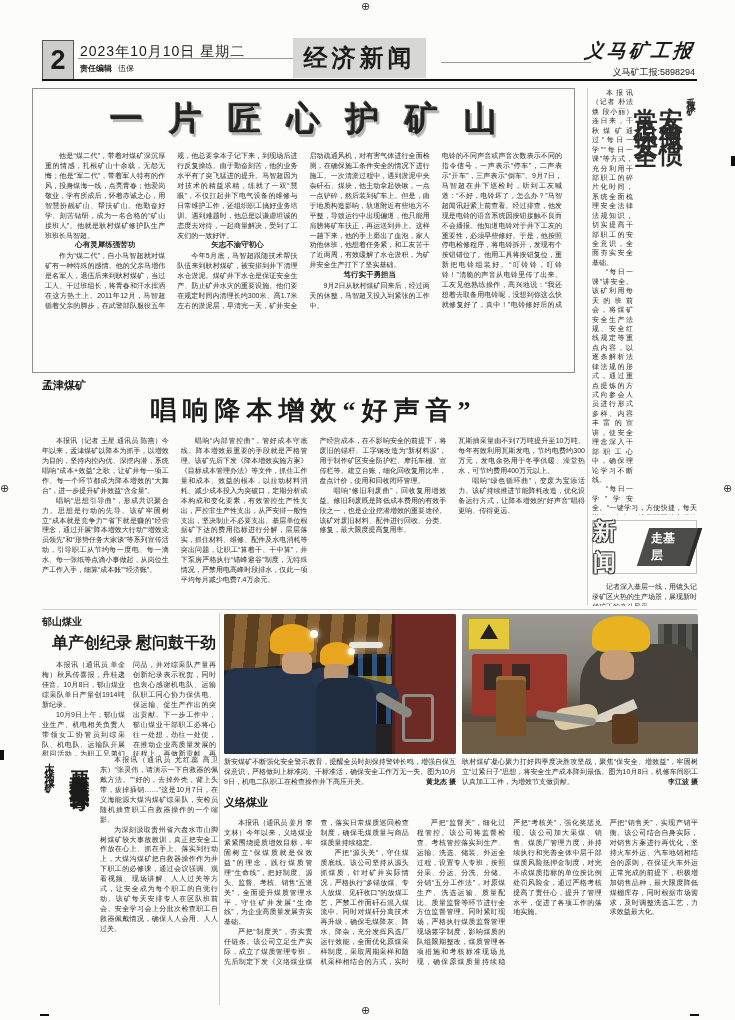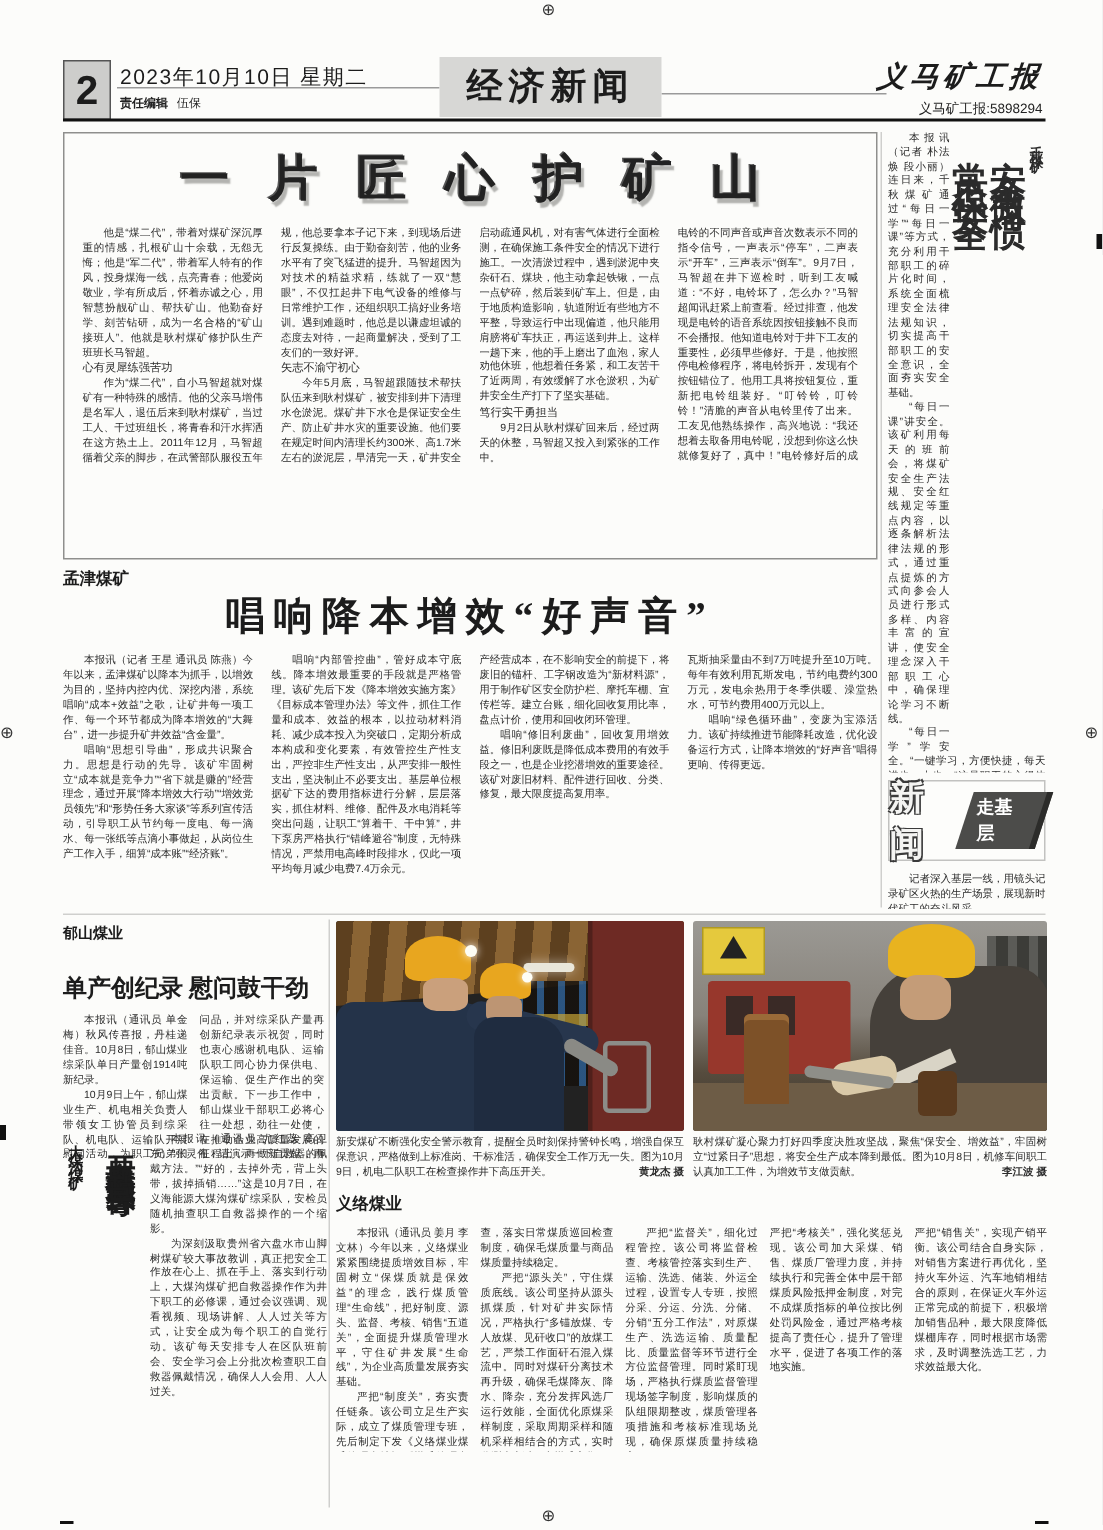--- a/index.html
+++ b/index.html
@@ -10,35 +10,35 @@
   .rule{position:absolute;background:#9a9a9a;}
   .rule-dark{position:absolute;background:#111;}
   .rule-light{position:absolute;background:#cfcfcd;}
 
   
   .pgnum{left:42px;top:40px;width:30px;height:38px;background:#cdcdcb;border:1px solid #555;
          font-size:27px;font-weight:bold;text-align:center;line-height:38px;}
   .date{left:80px;top:43px;font-size:14px;letter-spacing:1px;}
   .editor{left:80px;top:63px;font-size:8px;color:#222;}
   .editor b{margin-right:6px;}
-  .section-box{left:293px;top:38px;width:148px;height:40px;background:#d7d7d5;
+  .section-box{left:293px;top:38px;width:133px;height:40px;background:#d7d7d5;
                text-align:center;line-height:40px;font-size:24px;font-weight:bold;letter-spacing:4px;}
   .paper-name{right:40px;top:38px;font-size:19px;font-weight:bold;font-style:italic;
               letter-spacing:3px;transform:skewX(-6deg);}
   .hotline{right:40px;top:66px;font-size:9px;color:#222;}
 
   
   .bt{font-size:7px;line-height:1.42;text-align:justify;color:#2b2b2b;margin:0;}
   .bt p{margin:0;text-indent:2em;}
-  .sub{font-weight:normal;font-size:7.5px;margin:3px 0;text-indent:0 !important;}
+  .sub{font-weight:bold;text-align:center;font-size:7.5px;margin:3px 0;text-indent:0 !important;}
   .cols{display:flex;overflow:hidden;}
   .cols>div{flex:1;overflow:hidden;}
 
   
-  .lead-box{left:42px;top:88px;width:543px;height:285px;border:1px solid #8f8f8d;box-sizing:border-box;
+  .lead-box{left:32px;top:88px;width:543px;height:285px;border:1px solid #8f8f8d;box-sizing:border-box;
             padding:8px 12px 6px 12px;}
   .lead-title{text-align:center;font-size:33px;font-weight:bold;letter-spacing:26px;padding-left:26px;
               text-shadow:2px 3px 1px #b3b3b0,-1px -1px 0 #555;color:#222;}
   .lead-sub{text-align:center;font-size:14px;font-weight:bold;letter-spacing:1px;margin-top:9px;}
   .lead-byline{text-align:center;font-size:9px;letter-spacing:3px;color:#333;margin-top:7px;}
   .lead-cols{gap:12px;height:158px;margin-top:9px;}
 
   
   .qq{left:592px;top:88px;width:105px;height:427px;overflow:hidden;}
   .qq-float{float:right;width:64px;height:410px;position:relative;}
@@ -58,21 +58,21 @@
   .badge-note{left:592px;top:582px;width:105px;height:24px;overflow:hidden;}
 
   
   .mj{left:42px;top:378px;width:543px;height:228px;}
   .sec-label{font-size:11px;font-weight:bold;}
   .mj-title{text-align:center;font-size:26px;font-weight:bold;letter-spacing:6px;margin-top:0px;}
   .mj-cols{gap:12px;height:160px;margin-top:8px;}
 
   
   .ys{left:42px;top:615px;width:174px;height:132px;}
-  .ys-title{font-size:16px;font-weight:bold;letter-spacing:0px;margin-top:20px;text-align:left;}
+  .ys-title{font-size:16px;font-weight:bold;letter-spacing:0px;margin-top:4px;text-align:right;}
   .ys-cols{gap:8px;height:96px;margin-top:6px;}
 
   
   .dmg{left:42px;top:755px;width:176px;height:250px;display:flex;gap:6px;}
   .dmg-label{writing-mode:vertical-rl;font-size:10px;font-weight:bold;letter-spacing:5px;width:14px;}
   .dmg-title{writing-mode:vertical-rl;font-size:20px;font-weight:bold;letter-spacing:2px;width:32px;
              line-height:1.45;}
   .dmg-body{flex:1;overflow:hidden;height:250px;}
 
   

